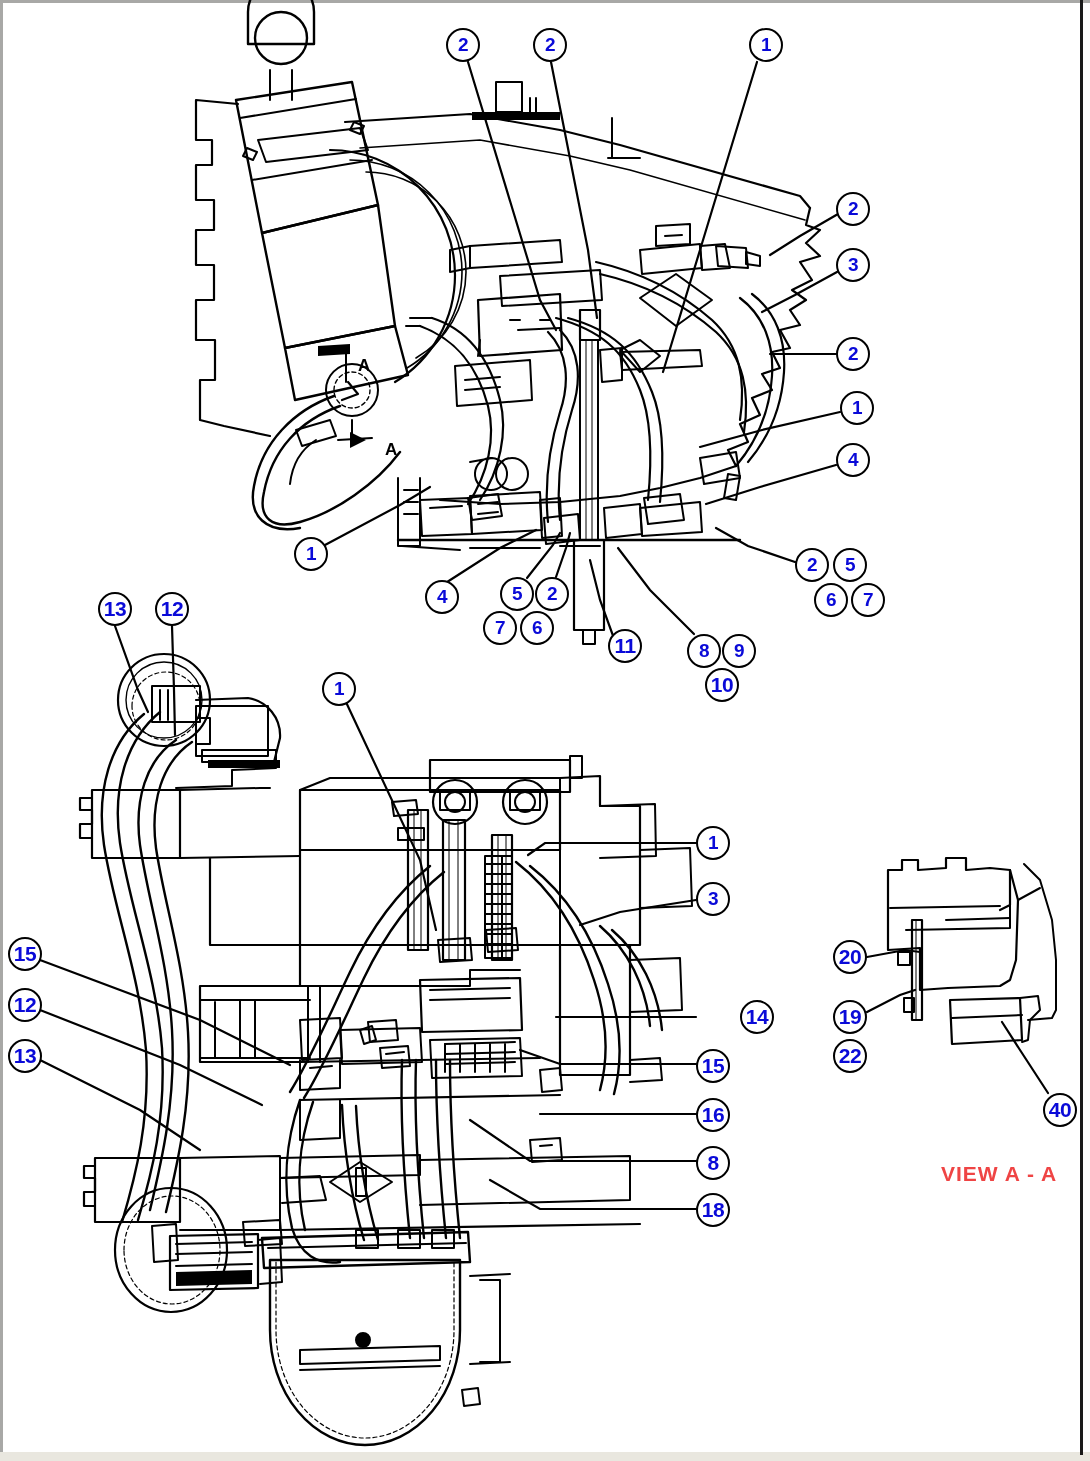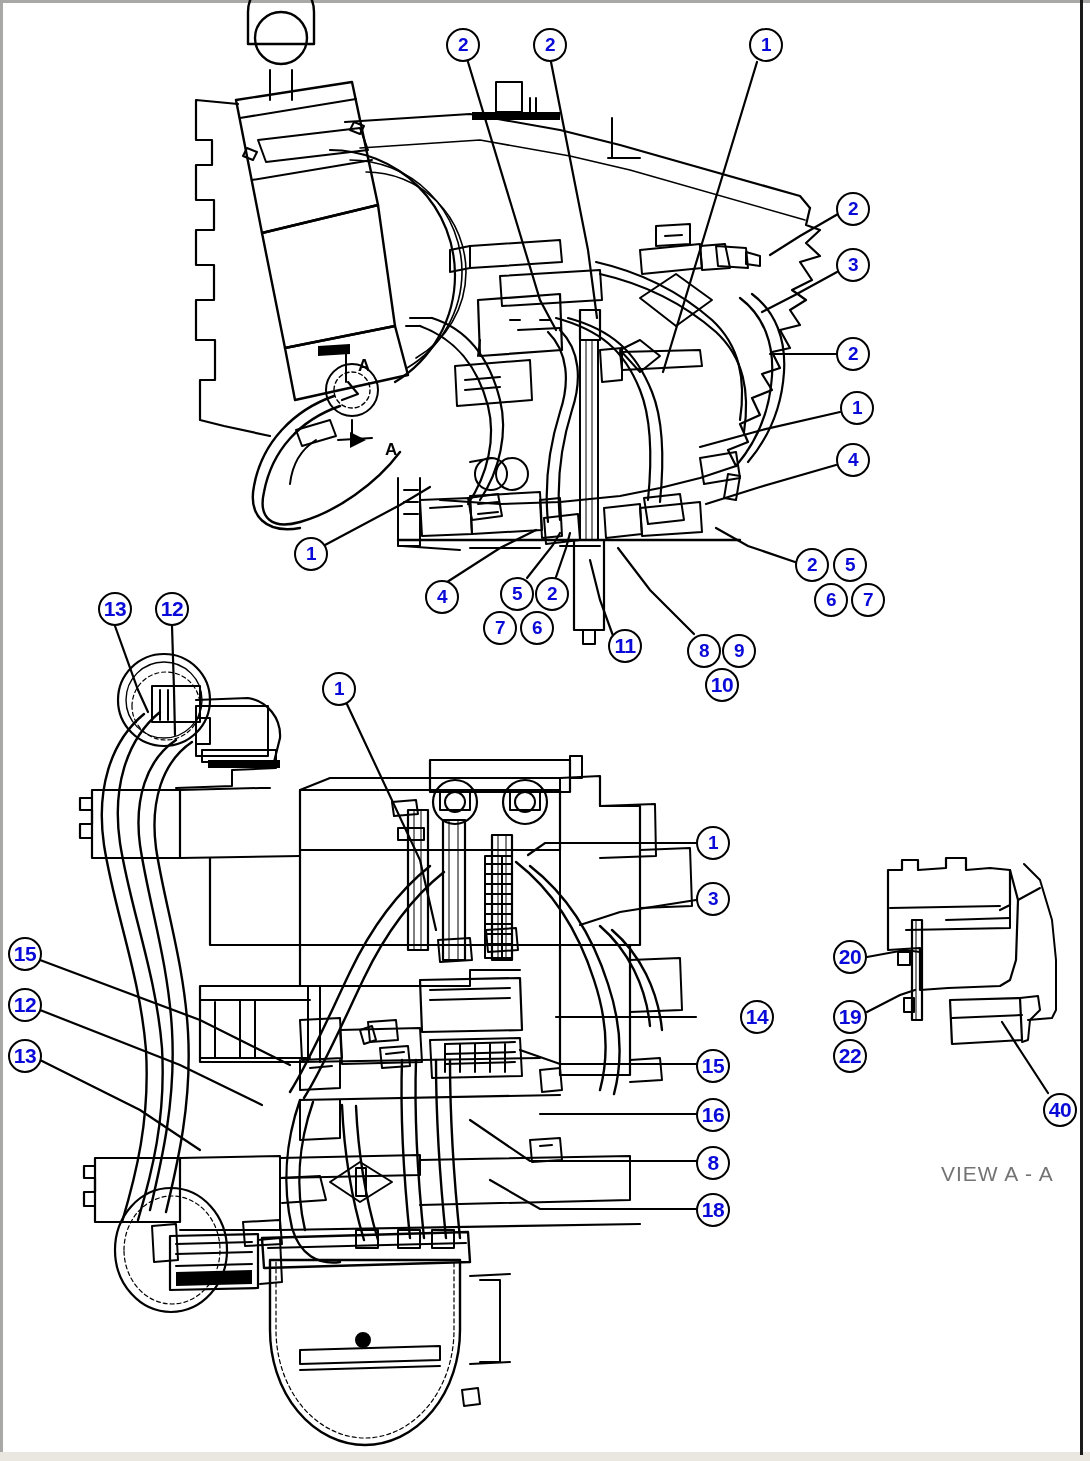--- a/index.html
+++ b/index.html
@@ -44,24 +44,24 @@
     text-align: center;
     font-family: "Liberation Sans", sans-serif;
     box-sizing: border-box;
     z-index: 20;
     letter-spacing: -0.5px;
   }
   .callout.small { font-size: 21px; }
   .view-label {
     position: absolute;
     font-family: "Liberation Sans", sans-serif;
-    font-weight: normal;
+    font-weight: bold;
     font-size: 21px;
     letter-spacing: 1px;
-    color: #737373;
+    color: #ef4444;
     z-index: 20;
   }
   .sec-letter {
     position: absolute;
     font-family: "Liberation Sans", sans-serif;
     font-weight: bold;
     font-size: 17px;
     color: #000;
     z-index: 19;
   }

